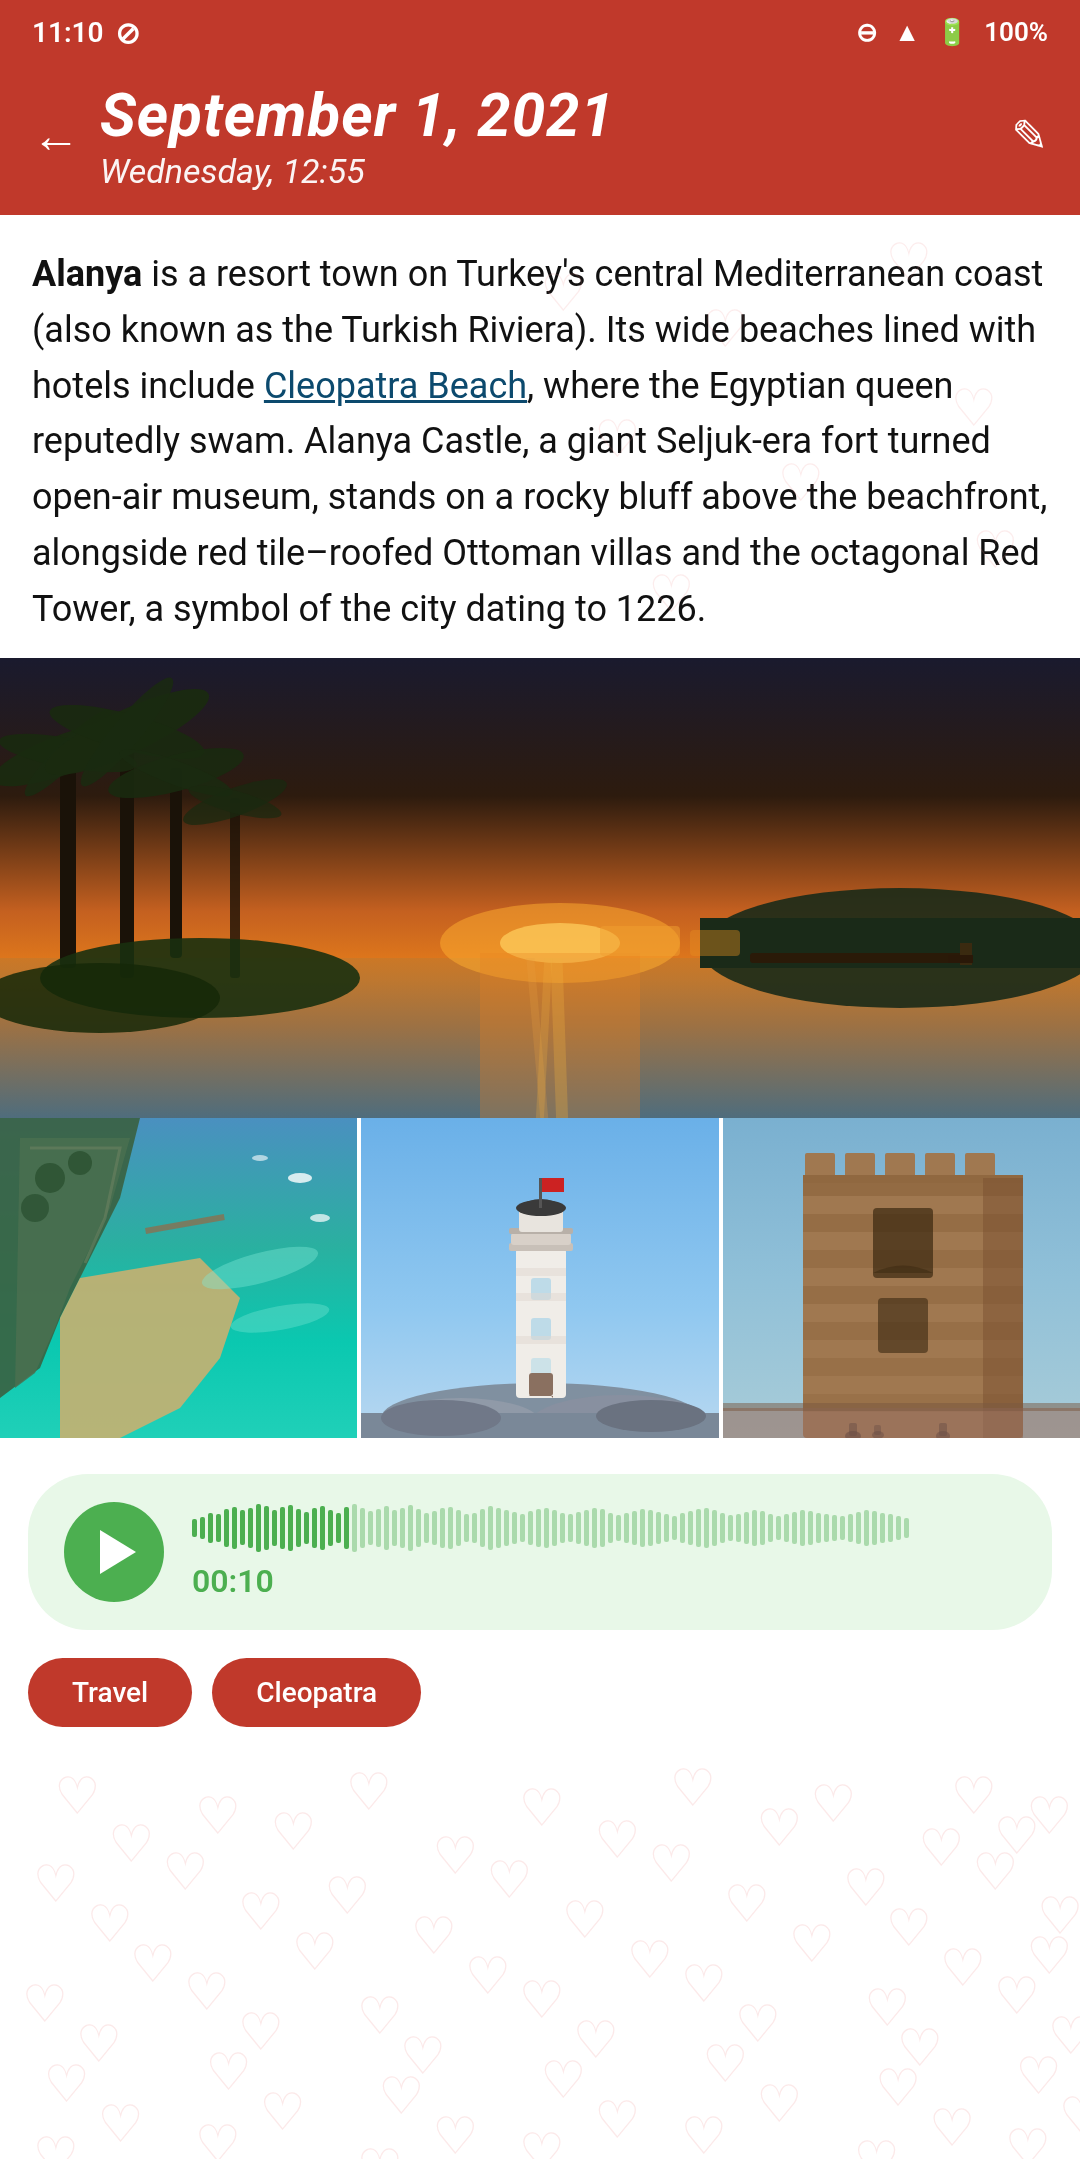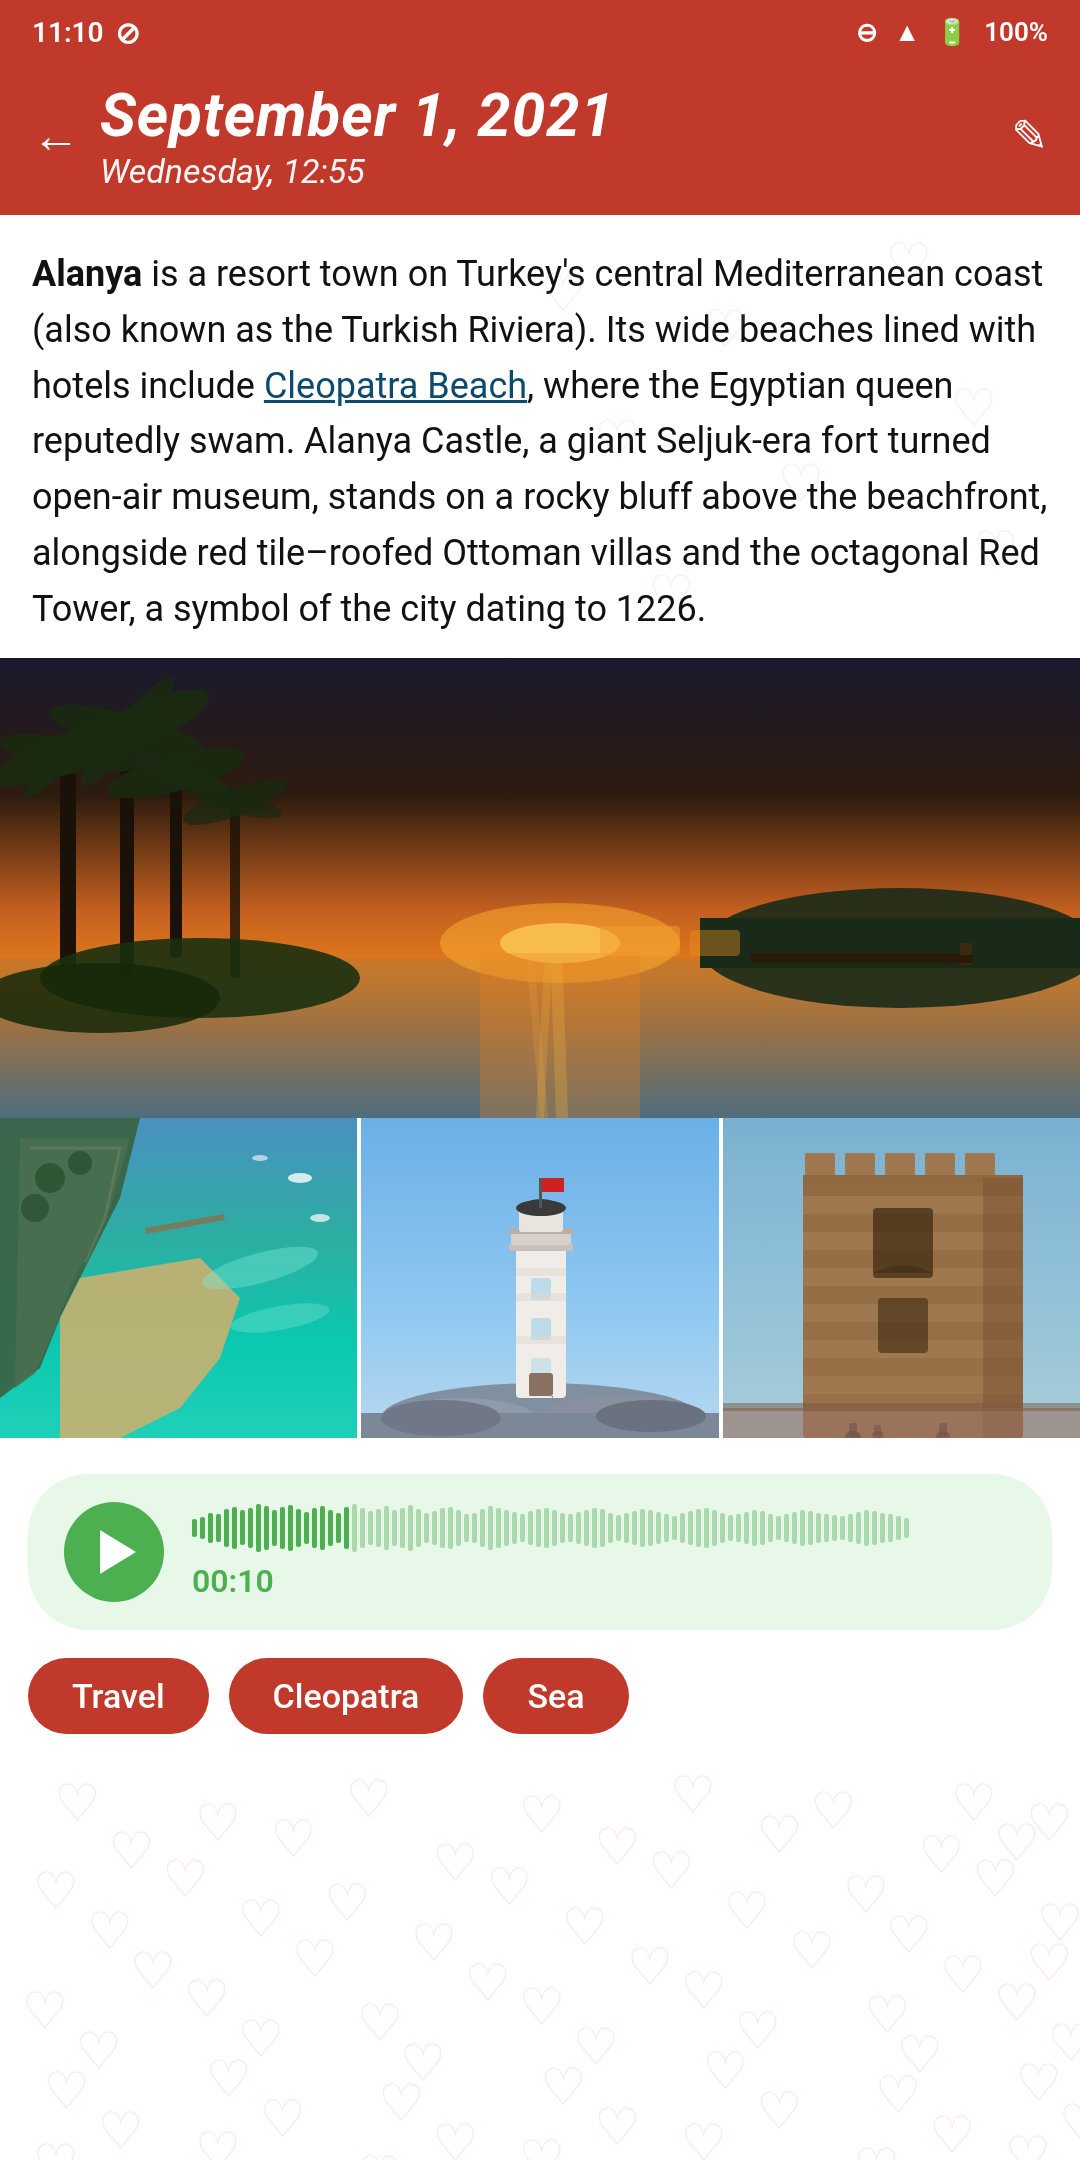--- a/index.html
+++ b/index.html
@@ -175,21 +175,21 @@
       display: flex;
       flex-wrap: wrap;
       gap: 20px;
       padding: 8px 28px 32px 28px;
     }
     .tag {
       background: #c0392b;
       color: #fff;
       border-radius: 50px;
       padding: 18px 44px;
-      font-size: 34px;
+      font-size: 28px;
       font-weight: 500;
       cursor: pointer;
     }
 
     
     .bottom-area {
       min-height: 400px;
       position: relative;
       background: #fff;
     }
@@ -577,21 +577,20 @@
           <div class="wave-bar" style="height: 24px; background: rgb(129, 199, 132); opacity: 0.6;"></div>
           <div class="wave-bar" style="height: 20px; background: rgb(129, 199, 132); opacity: 0.6;"></div>
         </div>
       <div class="audio-time">00:10</div>
     </div>
   </div>
 
   <div class="tags-row" id="tags-container">
       <div class="tag">Travel</div>
       <div class="tag">Cleopatra</div>
-      <div class="tag">Sea</div>
     </div>
 
   <div class="bottom-area">
     <div class="heart-pattern" id="heart-pattern">
         <span class="heart" style="left: 5%; top: 3%;">♡</span>
         <span class="heart" style="left: 18%; top: 8%;">♡</span>
         <span class="heart" style="left: 32%; top: 2%;">♡</span>
         <span class="heart" style="left: 48%; top: 6%;">♡</span>
         <span class="heart" style="left: 62%; top: 1%;">♡</span>
         <span class="heart" style="left: 75%; top: 5%;">♡</span>

